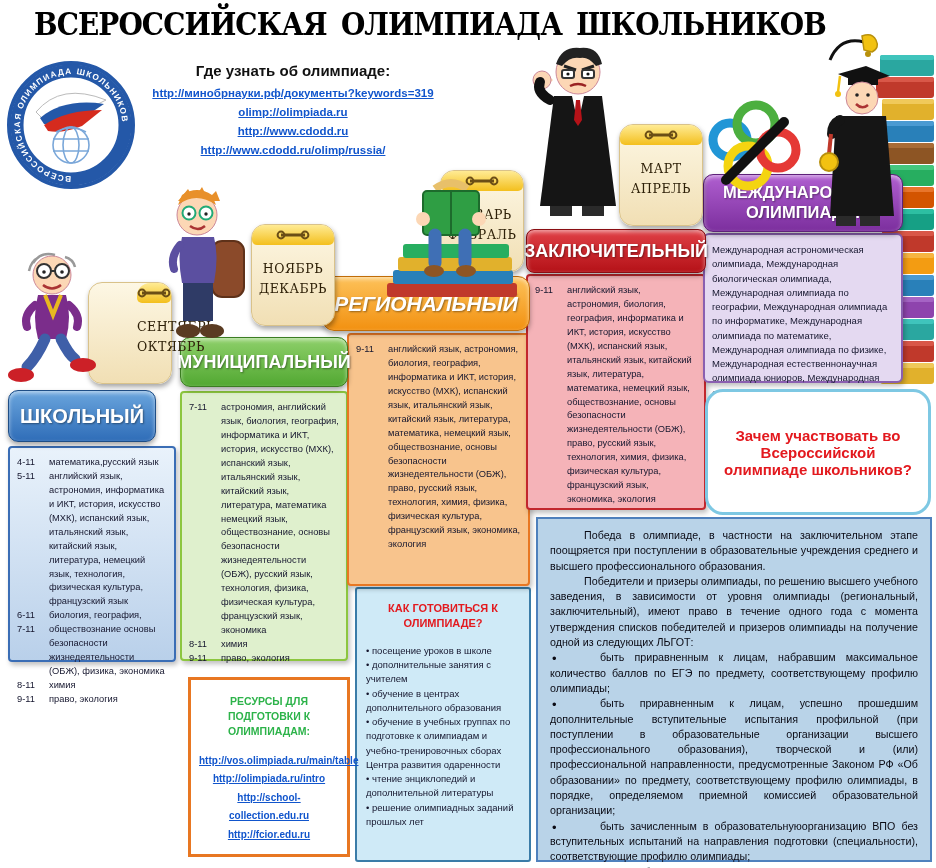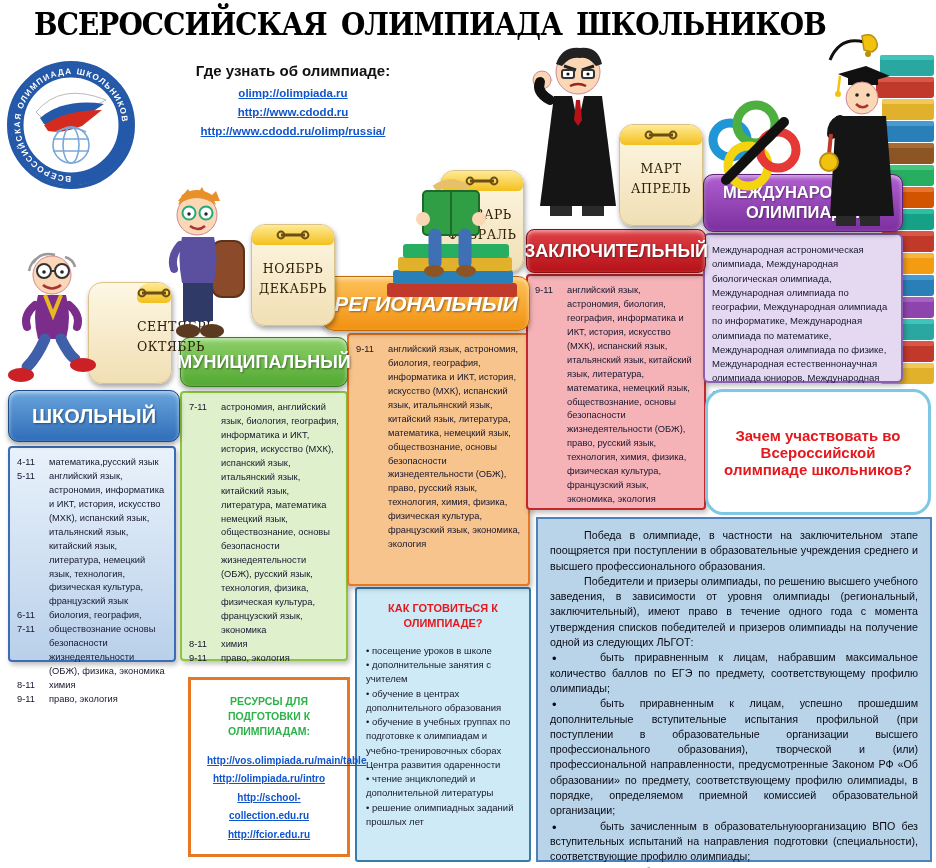--- a/index.html
+++ b/index.html
@@ -70,21 +70,21 @@
   #benefits .bbullet::before { content:"\2022"; position:absolute; left:2px; top:0; text-indent:0; font-size:13px; }
   #prepare {
     position:absolute; left:355px; top:587px; width:176px; height:275px;
     background:#cfeaf7; border:2px solid #3a7ca8; border-radius:3px;
     padding:12px 9px; z-index:2;
   }
   #prepare .ptitle { color:#e3191e; font-weight:bold; font-size:11px; text-align:center; line-height:1.4; margin-bottom:12px; }
   #prepare .pbullet { font-size:9.5px; line-height:1.5; color:#15162e; }
   #resources {
     position:absolute; left:188px; top:677px; width:162px; height:180px;
-    background:#fff; border:3px solid #e87722; padding:14px 16px; text-align:center; z-index:2;
+    background:#fff; border:3px solid #e87722; padding:14px 8px; text-align:center; z-index:2;
   }
   #resources .rtitle { color:#2db34a; font-weight:bold; font-size:10.5px; line-height:1.45; margin-bottom:12px; }
   #resources a { font-size:10px; line-height:1.85; }
   
   .art { position:absolute; z-index:6; }
 </style>
 </head>
 <body>
 
 <div id="poster">
@@ -108,20 +108,21 @@
       <ellipse cx="65" cy="93" rx="8" ry="18"></ellipse>
       <line x1="47" y1="87" x2="83" y2="87"></line>
       <line x1="47" y1="99" x2="83" y2="99"></line>
       <path d="M50,80 q15,-8 30,0"></path>
     </g>
   </svg>
 
   <div id="info">
     <div class="ihead">Где узнать об олимпиаде:</div>
     <div>
+        <a href="#">http://минобрнауки.рф/документы?keywords=319</a>
         <a href="#">olimp://olimpiada.ru</a>
         <a href="#">http://www.cdodd.ru</a>
         <a href="#">http://www.cdodd.ru/olimp/russia/</a>
       </div>
   </div>
 
   <div class="cal" style="left:88px; top:282px;padding-left:48px;">
     <div class="cal-top">
       <svg width="34" height="10" viewBox="0 0 34 10">
           <line x1="5" y1="5" x2="29" y2="5" stroke="#6b4e16" stroke-width="3"></line>
@@ -159,21 +160,21 @@
       <svg width="34" height="10" viewBox="0 0 34 10">
           <line x1="5" y1="5" x2="29" y2="5" stroke="#6b4e16" stroke-width="3"></line>
           <circle cx="5" cy="5" r="3.4" fill="none" stroke="#6b4e16" stroke-width="2"></circle>
           <circle cx="29" cy="5" r="3.4" fill="none" stroke="#6b4e16" stroke-width="2"></circle>
         </svg>
     </div>
     <div class="cal-months">МАРТ
 АПРЕЛЬ</div>
   </div>
 
-  <div class="stage-h" style="left:8px; top:390px; width:172px; height:52px; border-radius:10px; font-size:20px; background:linear-gradient(#6aa5dd,#2f6db8); border:1px solid #1f4e86;">ШКОЛЬНЫЙ</div>
+  <div class="stage-h" style="left:8px; top:390px; width:148px; height:52px; border-radius:10px; font-size:20px; background:linear-gradient(#6aa5dd,#2f6db8); border:1px solid #1f4e86;">ШКОЛЬНЫЙ</div>
   <div class="stage-b" style="left:8px; top:446px; width:168px; height:216px; background:linear-gradient(#e9f2fb,#b9d0ea); border:2px solid #3a6db5;">
       <div class="srow">
         <span class="grades">4-11</span>
         <span class="subjects">математика,русский язык</span>
       </div>
       <div class="srow">
         <span class="grades">5-11</span>
         <span class="subjects">английский язык, астрономия, информатика и ИКТ, история, искусство (МХК), испанский язык, итальянский язык, китайский язык, литература, немецкий язык, технология, физическая культура, французский язык</span>
       </div>
       <div class="srow">

